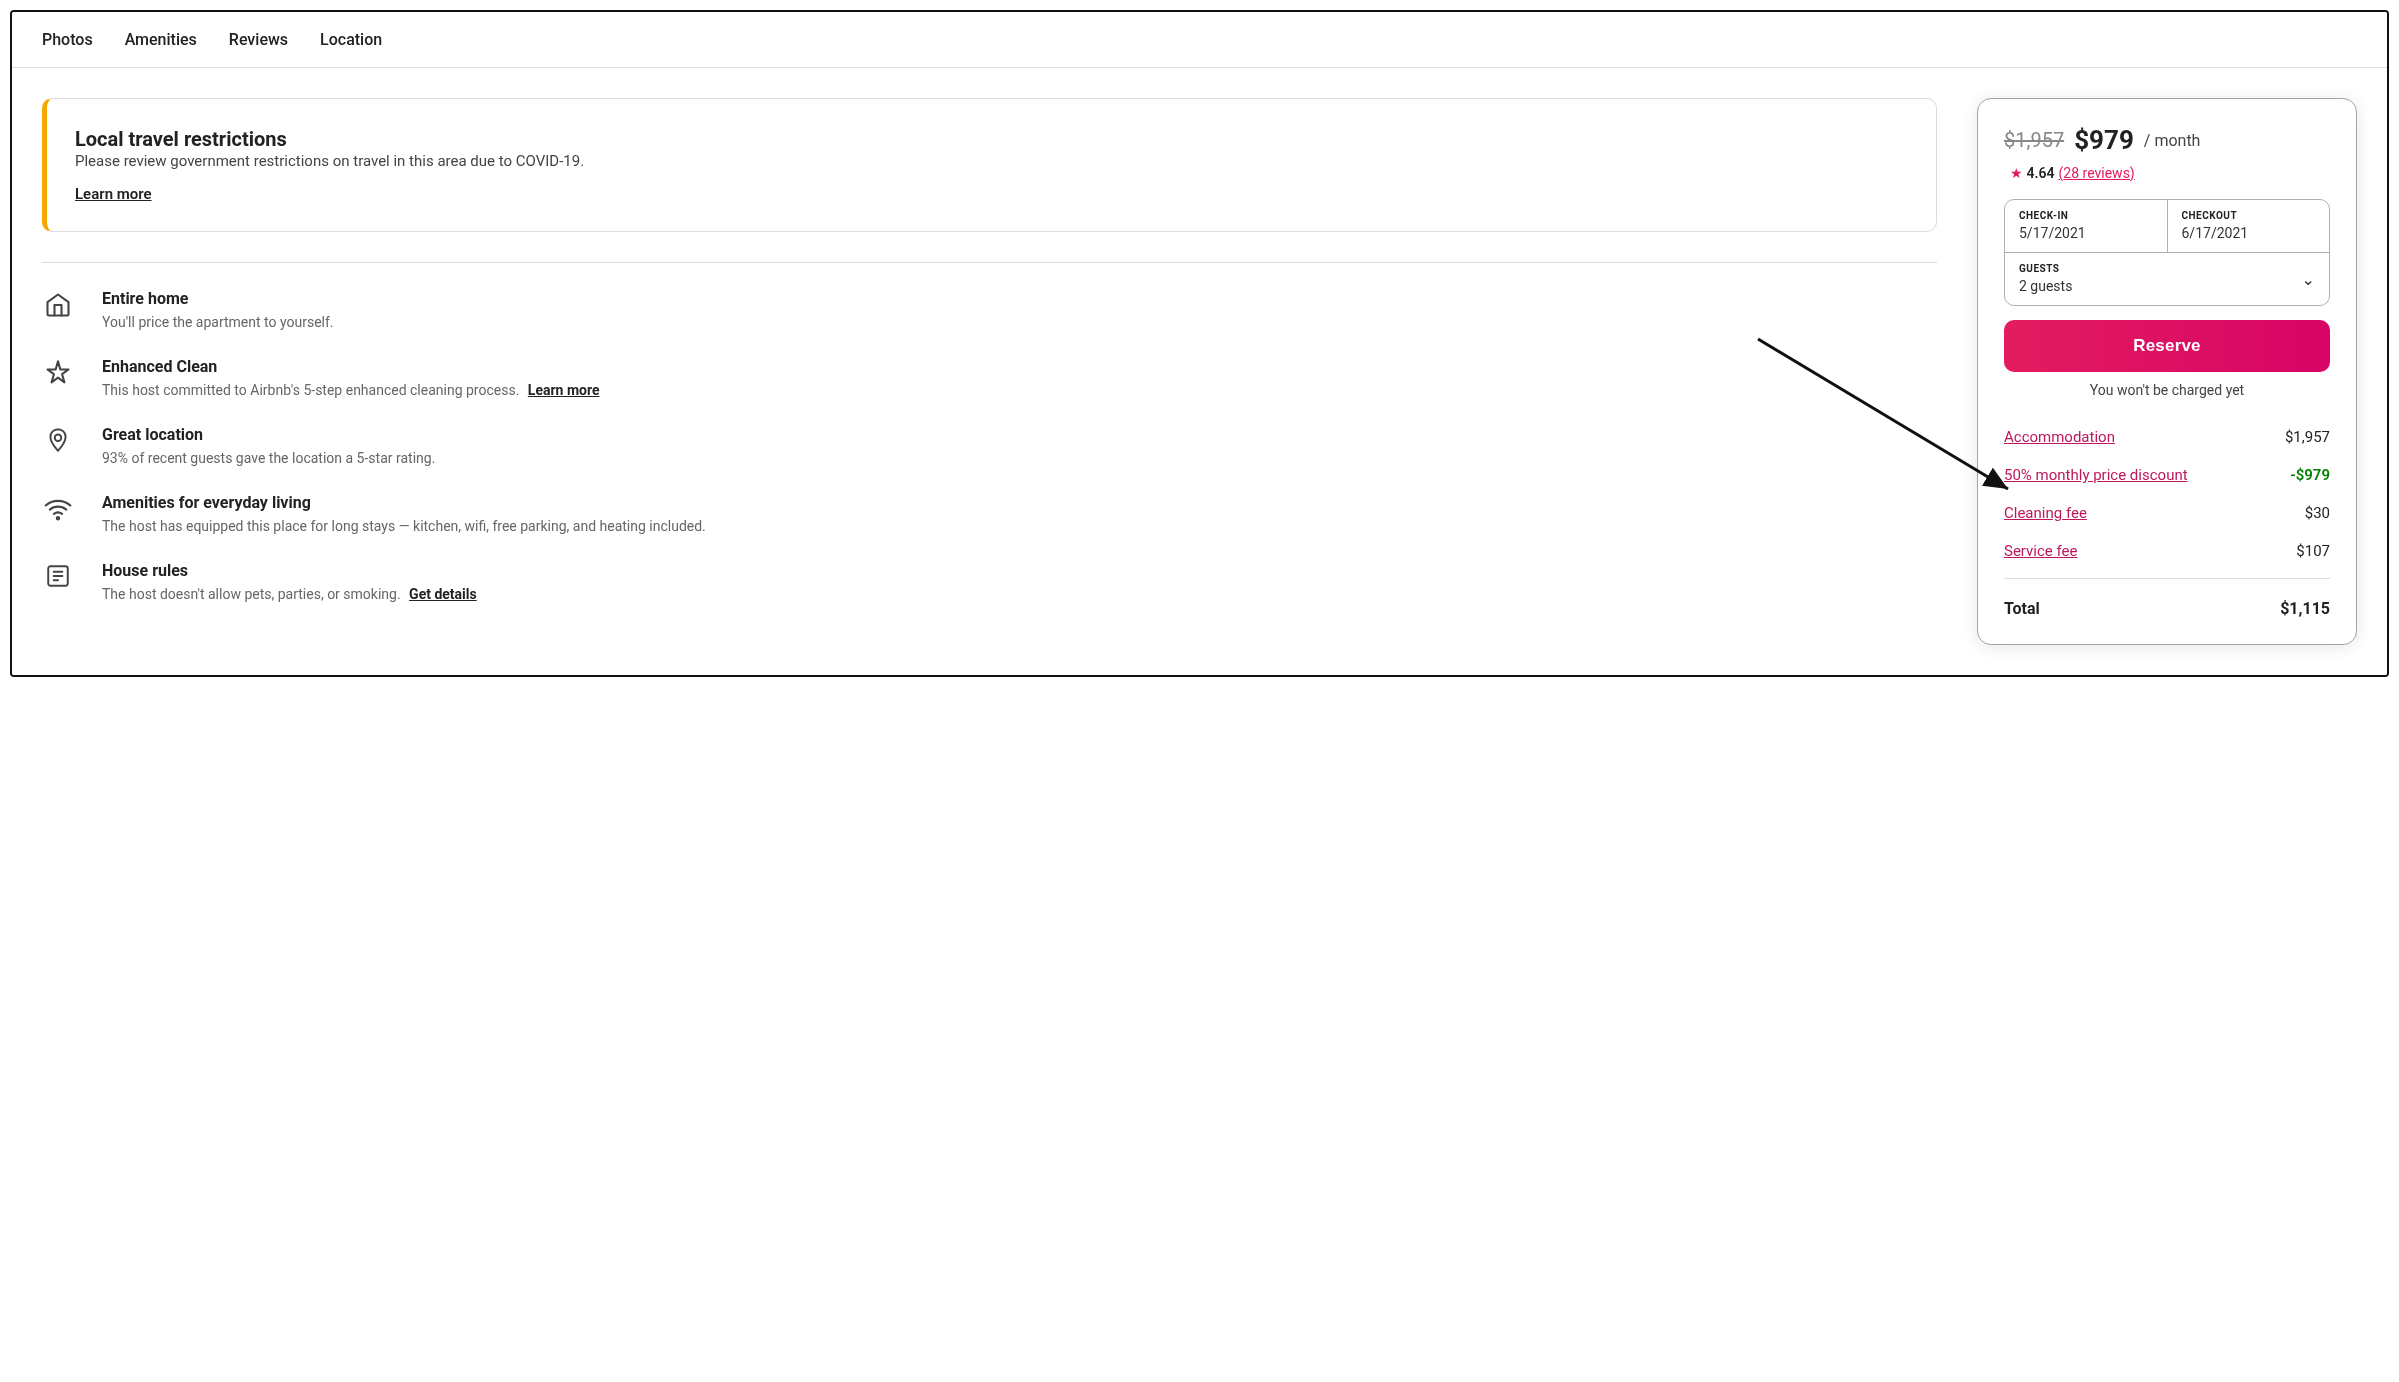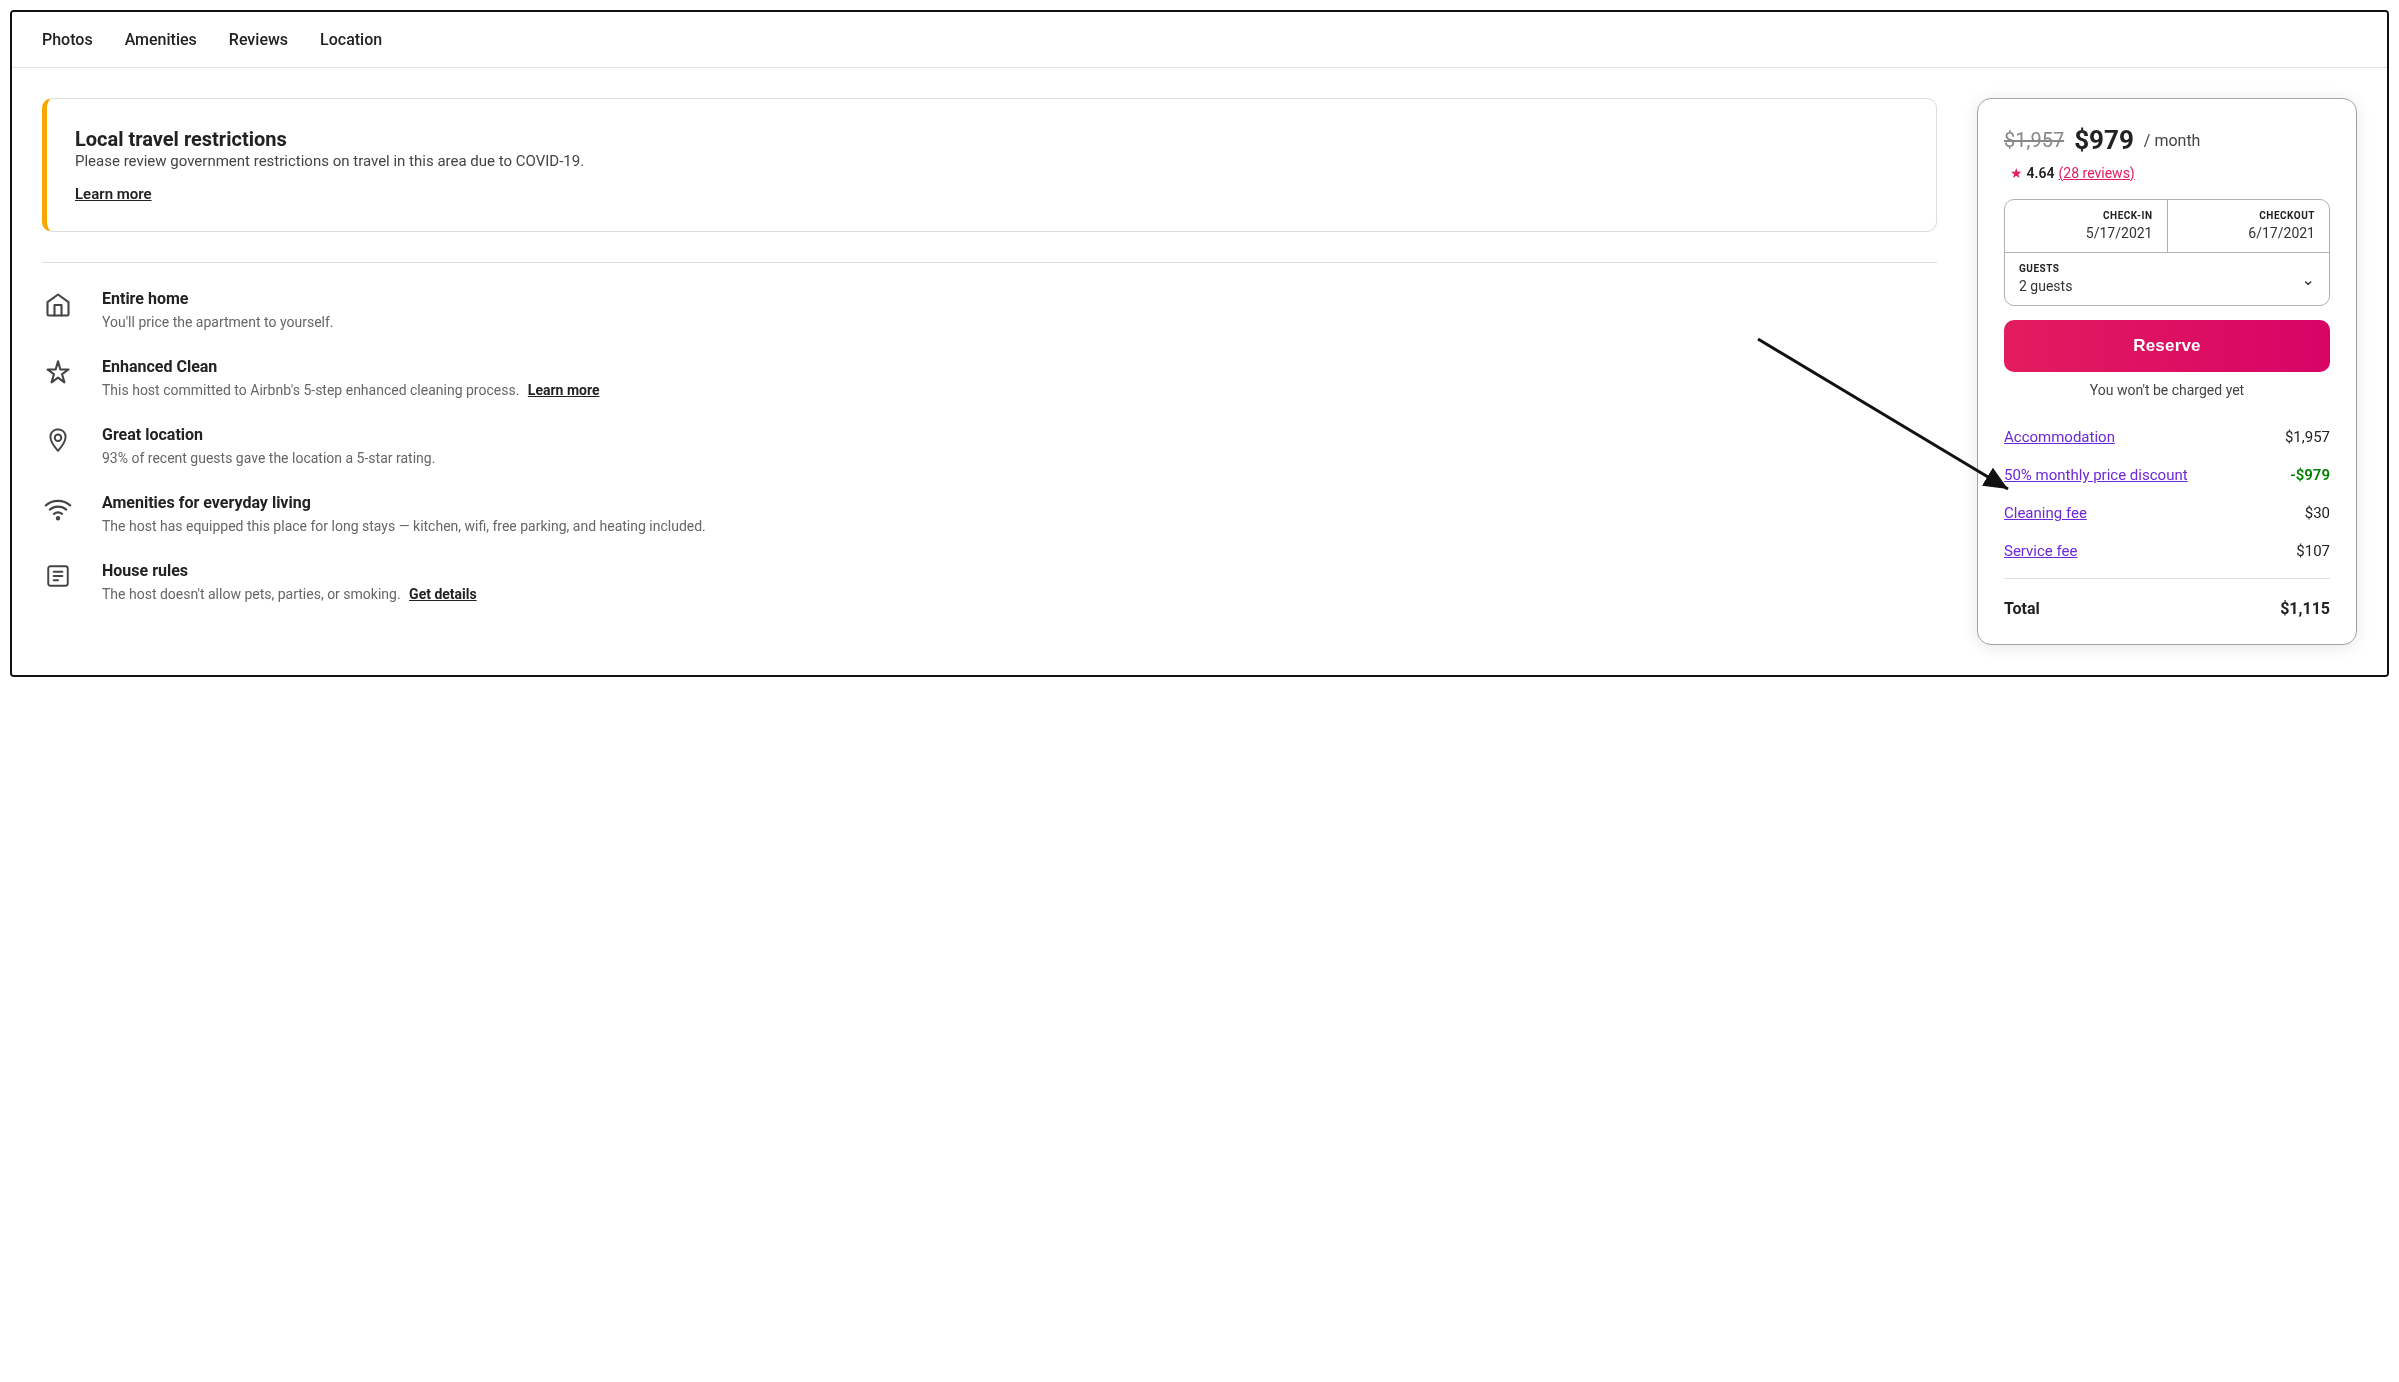--- a/index.html
+++ b/index.html
@@ -183,21 +183,20 @@
     }
     .date-row {
       display: flex;
       border-bottom: 1px solid #b0b0b0;
     }
     .date-cell {
       flex: 1;
       padding: 10px 14px;
       border-right: 1px solid #b0b0b0;
       cursor: pointer;
-      text-align: right;
     }
     .date-cell:last-child { border-right: none; }
     .date-cell label {
       display: block;
       font-size: 10px;
       font-weight: 700;
       text-transform: uppercase;
       letter-spacing: 0.5px;
       color: #222;
       margin-bottom: 2px;
@@ -260,21 +259,21 @@
     }
     .price-line {
       display: flex;
       justify-content: space-between;
       align-items: center;
       padding: 10px 0;
       font-size: 15px;
       color: #222;
     }
     .price-line a {
-      color: #6d28d9;
+      color: #be185d;
       text-decoration: underline;
       cursor: pointer;
     }
     .price-line .amount { font-weight: 400; color: #222; }
     .price-line .amount-green { font-weight: 600; color: #008000; }
     .price-divider {
       border: none;
       border-top: 1px solid #ddd;
       margin: 8px 0;
     }

